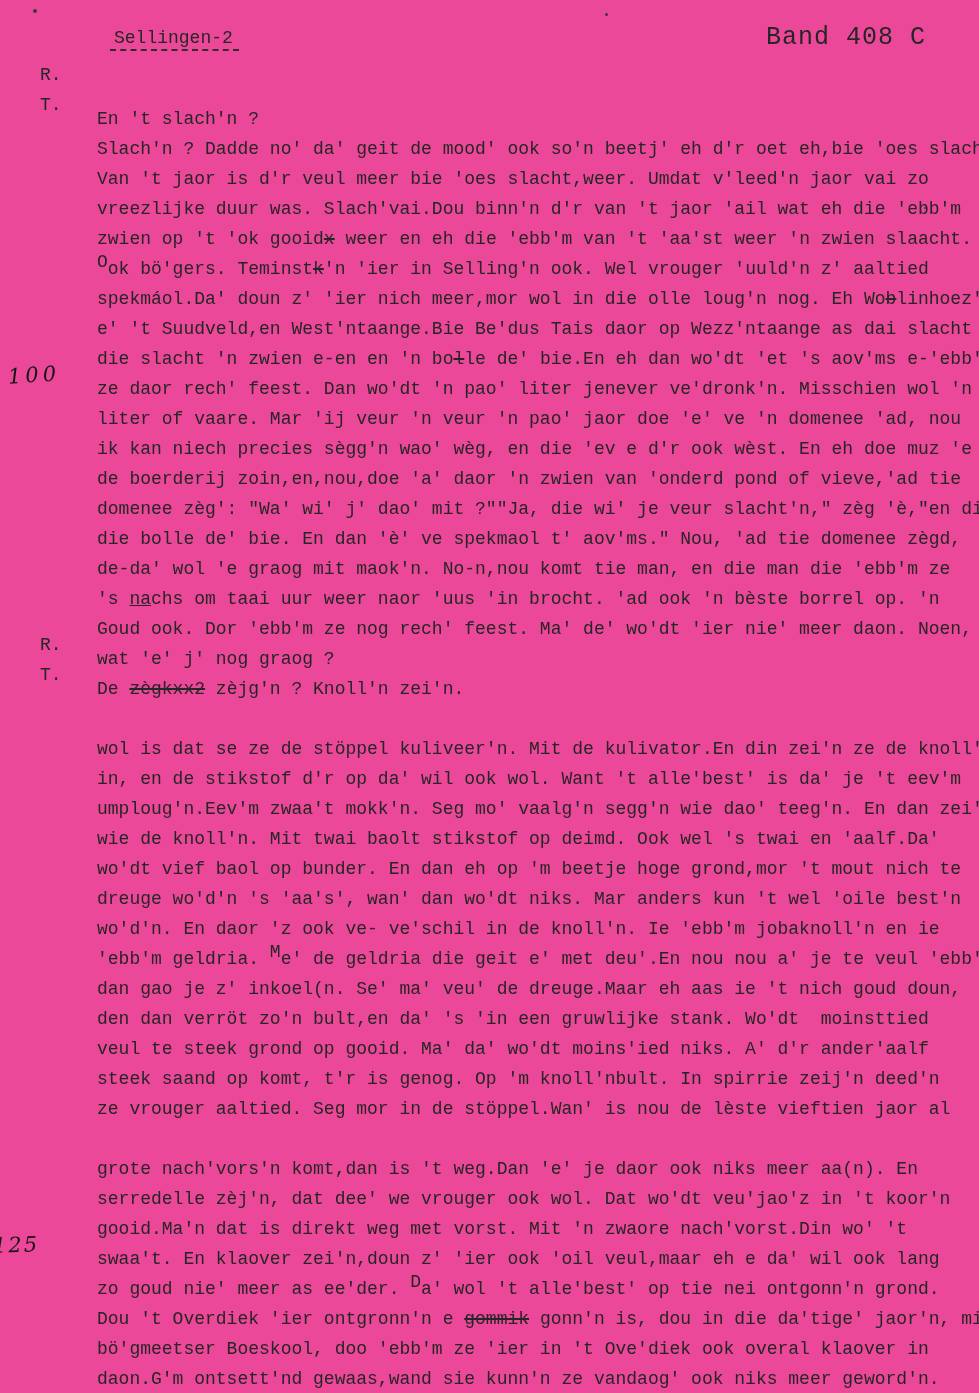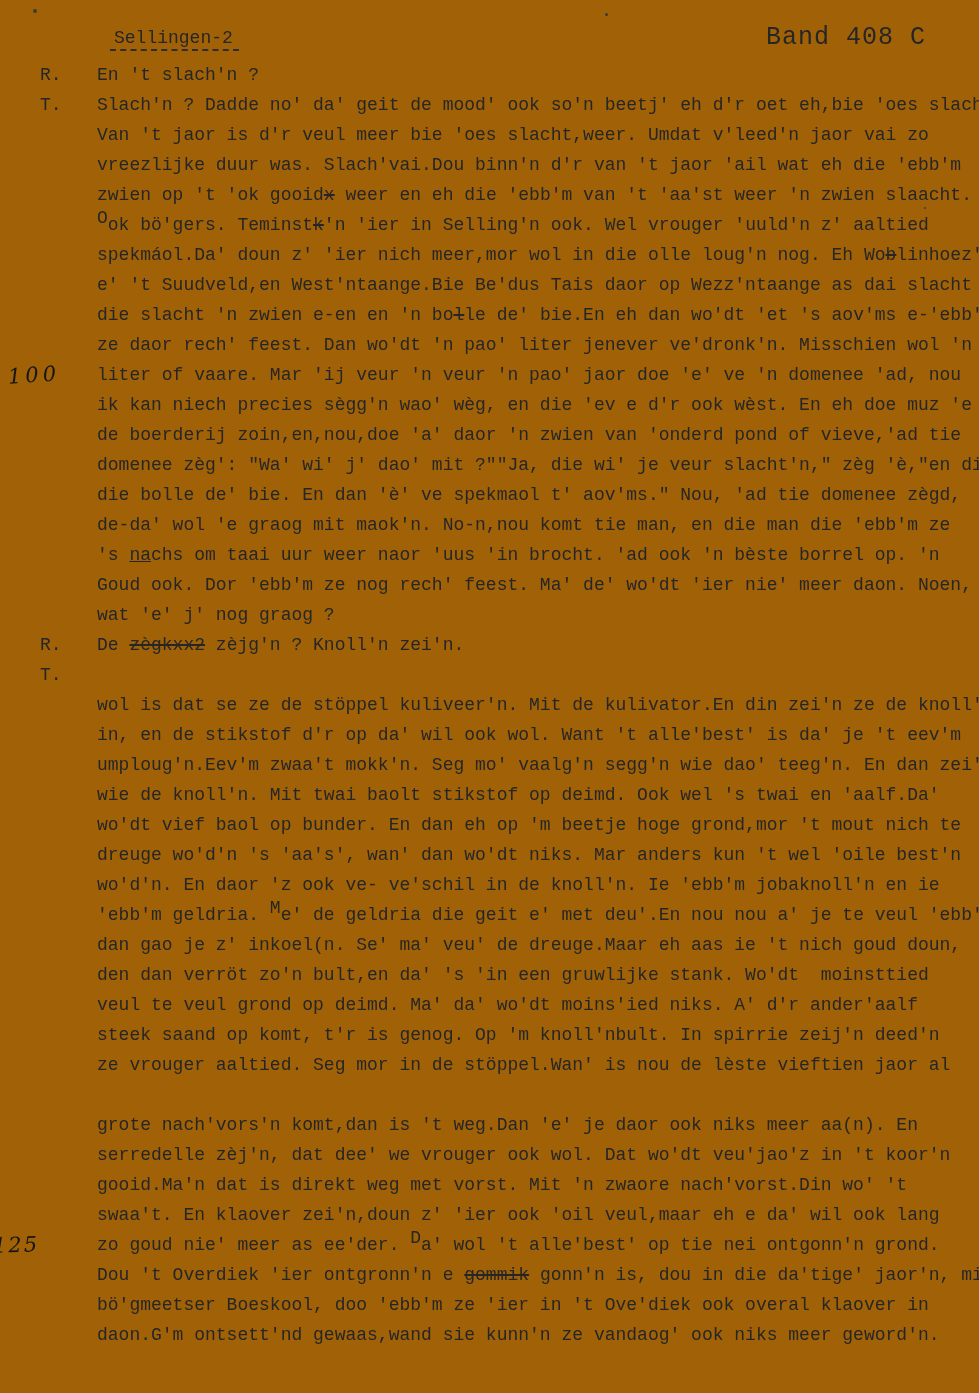--- a/index.html
+++ b/index.html
@@ -1,39 +1,39 @@
 <!DOCTYPE html>
 <html><head>
 <meta charset="utf-8">
 <style>
   html,body { margin:0; padding:0; background:#e8e8e8; }
   .page {
     position:relative;
     width:979px; height:1393px;
-    background:#a16207;
+    background:#ec4899;
     overflow:hidden;
     font-family:"Liberation Mono", "DejaVu Sans Mono", monospace;
     color:#262626;
     margin:0 auto;
   }
   .header-title {
     position:absolute; left:110px; top:28px;
     font-size:18px;
     padding:0 6px 1px 4px;
     border-bottom:2px dashed #2e2e2e;
     white-space:pre;
   }
   .band {
     position:absolute; left:766px; top:23px;
     font-size:25px; letter-spacing:1px; white-space:pre;
   }
   .transcript { position:absolute; left:0; top:60px; width:100%; }
   .line { display:flex; height:30px; line-height:30px; font-size:18px; }
   .spk { flex:none; width:57px; padding-left:40px; white-space:pre; }
-  .txt { flex:none; white-space:pre; }
+  .txt { flex:none; white-space:pre;margin-top:44px; }
   .seg.strike { text-decoration:line-through; text-decoration-thickness:2px; }
   .seg.sup { position:relative; top:-7px; }
   .seg.und { text-decoration:underline; }
   .margin-note {
     position:absolute;
     font-family:"DejaVu Serif", serif;
     font-style:italic;
     font-size:21px;
     color:#151515;
     white-space:pre;
@@ -176,21 +176,21 @@
       <div class="line">
         <span class="spk"></span>
         <span class="txt"><span class="seg">dan gao je z' inkoel(n. Se' ma' veu' de dreuge.Maar eh aas ie 't nich goud doun,</span></span>
       </div>
       <div class="line">
         <span class="spk"></span>
         <span class="txt"><span class="seg">den dan verröt zo'n bult,en da' 's 'in een gruwlijke stank. Wo'dt  moinsttied</span></span>
       </div>
       <div class="line">
         <span class="spk"></span>
-        <span class="txt"><span class="seg">veul te veul grond op deimd. Ma' da' wo'dt moins'ied niks. A' d'r ander'aalf</span></span>
+        <span class="txt"><span class="seg">veul te steek grond op gooid. Ma' da' wo'dt moins'ied niks. A' d'r ander'aalf</span></span>
       </div>
       <div class="line">
         <span class="spk"></span>
         <span class="txt"><span class="seg">steek saand op komt, t'r is genog. Op 'm knoll'nbult. In spirrie zeij'n deed'n</span></span>
       </div>
       <div class="line">
         <span class="spk"></span>
         <span class="txt"><span class="seg">ze vrouger aaltied. Seg mor in de stöppel.Wan' is nou de lèste vieftien jaor al</span></span>
       </div>
       <div class="line">

